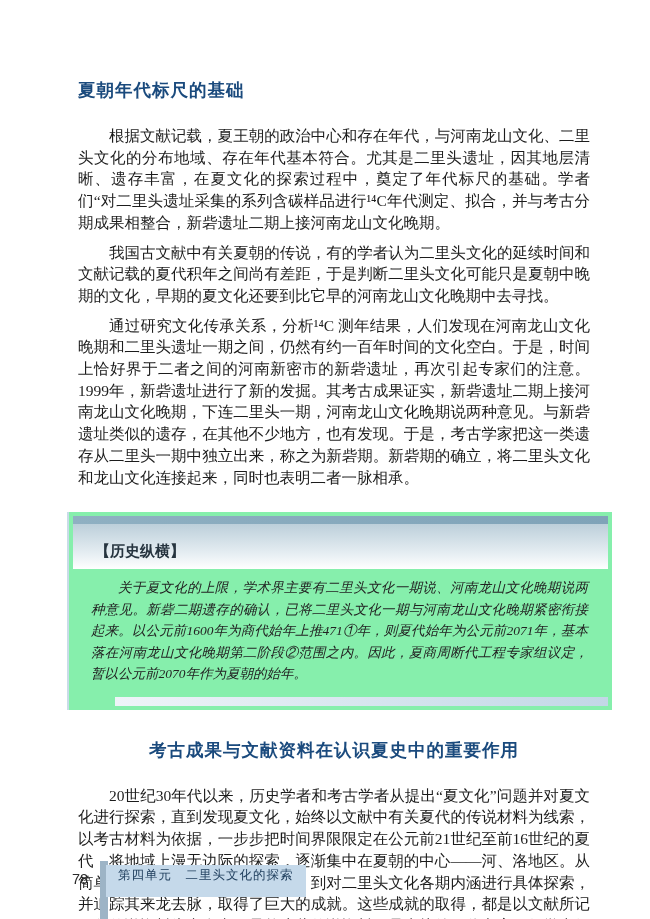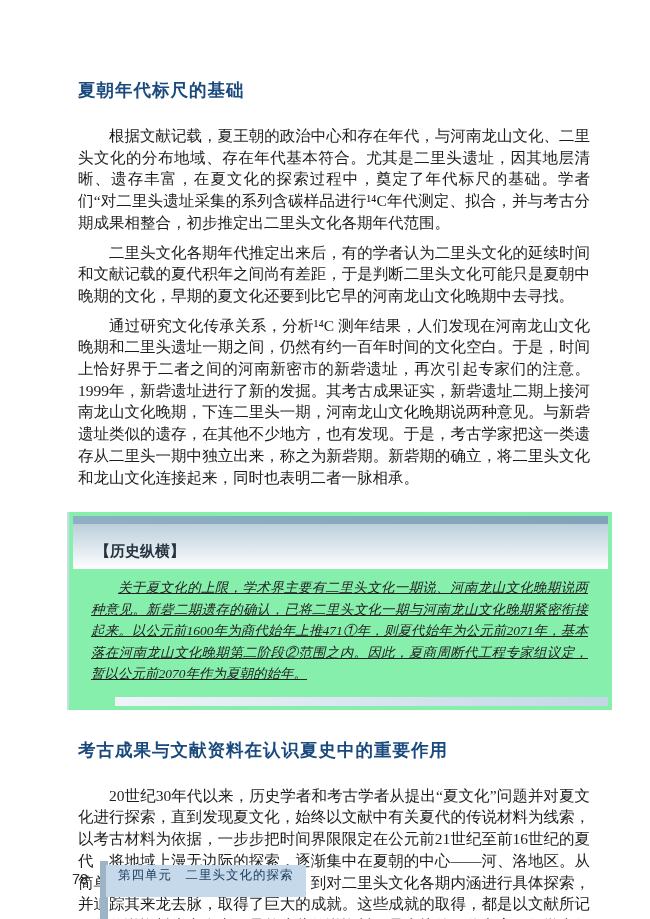--- a/index.html
+++ b/index.html
@@ -56,21 +56,20 @@
     color:#26343f;
   }
   .hist-box .box-text {
     padding:8px 20px 6px 18px;
     font-size:13.5px;
     line-height:21.5px;
     font-style:italic;
     text-align:justify;
     text-indent:2em;
     color:#222222;
-    text-decoration:underline;
   }
   .hist-box .bottom-bar {
     height:9px;
     margin:6px 0 0 42px;
     background:linear-gradient(to right,#eef4f8,#c2d7e6);
   }
   
   .footer { position:absolute; left:12px; bottom:0; width:650px; height:66px; }
   .page-number {
     position:absolute; left:48px; top:6px;
@@ -94,34 +93,34 @@
   }
 </style>
 </head>
 <body>
 
 <div class="page">
   <div class="content">
 
     <h2 class="sec-heading">夏朝年代标尺的基础</h2>
 
-    <p class="body-para">根据文献记载，夏王朝的政治中心和存在年代，与河南龙山文化、二里头文化的分布地域、存在年代基本符合。尤其是二里头遗址，因其地层清晰、遗存丰富，在夏文化的探索过程中，奠定了年代标尺的基础。学者们“对二里头遗址采集的系列含碳样品进行¹⁴C年代测定、拟合，并与考古分期成果相整合，初步推定出二里头文化各期年代范围。</p>
-    <p class="body-para">二里头文化各期年代推定出来后，有的学者认为二里头文化的延续时间和文献记载的夏代积年之间尚有差距，于是判断二里头文化可能只是夏朝中晚期的文化，早期的夏文化还要到比它早的河南龙山文化晚期中去寻找。</p>
+    <p class="body-para">根据文献记载，夏王朝的政治中心和存在年代，与河南龙山文化、二里头文化的分布地域、存在年代基本符合。尤其是二里头遗址，因其地层清晰、遗存丰富，在夏文化的探索过程中，奠定了年代标尺的基础。学者们“对二里头遗址采集的系列含碳样品进行¹⁴C年代测定、拟合，并与考古分期成果相整合，新砦遗址二期上接河南龙山文化晚期。</p>
+    <p class="body-para">我国古文献中有关夏朝的传说，有的学者认为二里头文化的延续时间和文献记载的夏代积年之间尚有差距，于是判断二里头文化可能只是夏朝中晚期的文化，早期的夏文化还要到比它早的河南龙山文化晚期中去寻找。</p>
     <p class="body-para">通过研究文化传承关系，分析¹⁴C 测年结果，人们发现在河南龙山文化晚期和二里头遗址一期之间，仍然有约一百年时间的文化空白。于是，时间上恰好界于二者之间的河南新密市的新砦遗址，再次引起专家们的注意。1999年，新砦遗址进行了新的发掘。其考古成果证实，新砦遗址二期上接河南龙山文化晚期，下连二里头一期，河南龙山文化晚期说两种意见。与新砦遗址类似的遗存，在其他不少地方，也有发现。于是，考古学家把这一类遗存从二里头一期中独立出来，称之为新砦期。新砦期的确立，将二里头文化和龙山文化连接起来，同时也表明二者一脉相承。</p>
 
     <div class="hist-box">
       <div class="top-bar"></div>
       <div class="title-band">
         <div class="box-title">【历史纵横】</div>
       </div>
       <p class="box-text">关于夏文化的上限，学术界主要有二里头文化一期说、河南龙山文化晚期说两种意见。新砦二期遗存的确认，已将二里头文化一期与河南龙山文化晚期紧密衔接起来。以公元前1600年为商代始年上推471①年，则夏代始年为公元前2071年，基本落在河南龙山文化晚期第二阶段②范围之内。因此，夏商周断代工程专家组议定，暂以公元前2070年作为夏朝的始年。</p>
       <div class="bottom-bar"></div>
     </div>
 
-    <h2 class="sec-heading" style="margin-top:24px;">考古成果与文献资料在认识夏史中的重要作用</h2>
+    <h2 class="sec-heading" style="margin-top:24px;text-align:center;">考古成果与文献资料在认识夏史中的重要作用</h2>
 
     <p class="body-para">20世纪30年代以来，历史学者和考古学者从提出“夏文化”问题并对夏文化进行探索，直到发现夏文化，始终以文献中有关夏代的传说材料为线索，以考古材料为依据，一步步把时间界限限定在公元前21世纪至前16世纪的夏代，将地域上漫无边际的探索，逐渐集中在夏朝的中心——河、洛地区。从简单的对考古学文化比附和理解，到对二里头文化各期内涵进行具体探索，并追踪其来龙去脉，取得了巨大的成就。这些成就的取得，都是以文献所记夏代传说资料为出发点。虽然这些传说资料不是直接的夏代文字，但学者们并没有对其一概予以否定。事实证明，我国古文献中有关夏朝的传说，并非都是杜撰，它们很可能是从前的学者根据世代口耳相传的资料整理而成。其中包含着不少真实的信息，</p>
 
   </div>
 
   <div class="footer">
     <span class="page-number">78</span>
     <div class="footer-rule"></div>
     <span class="unit-label">第四单元　二里头文化的探索</span>
   </div>

